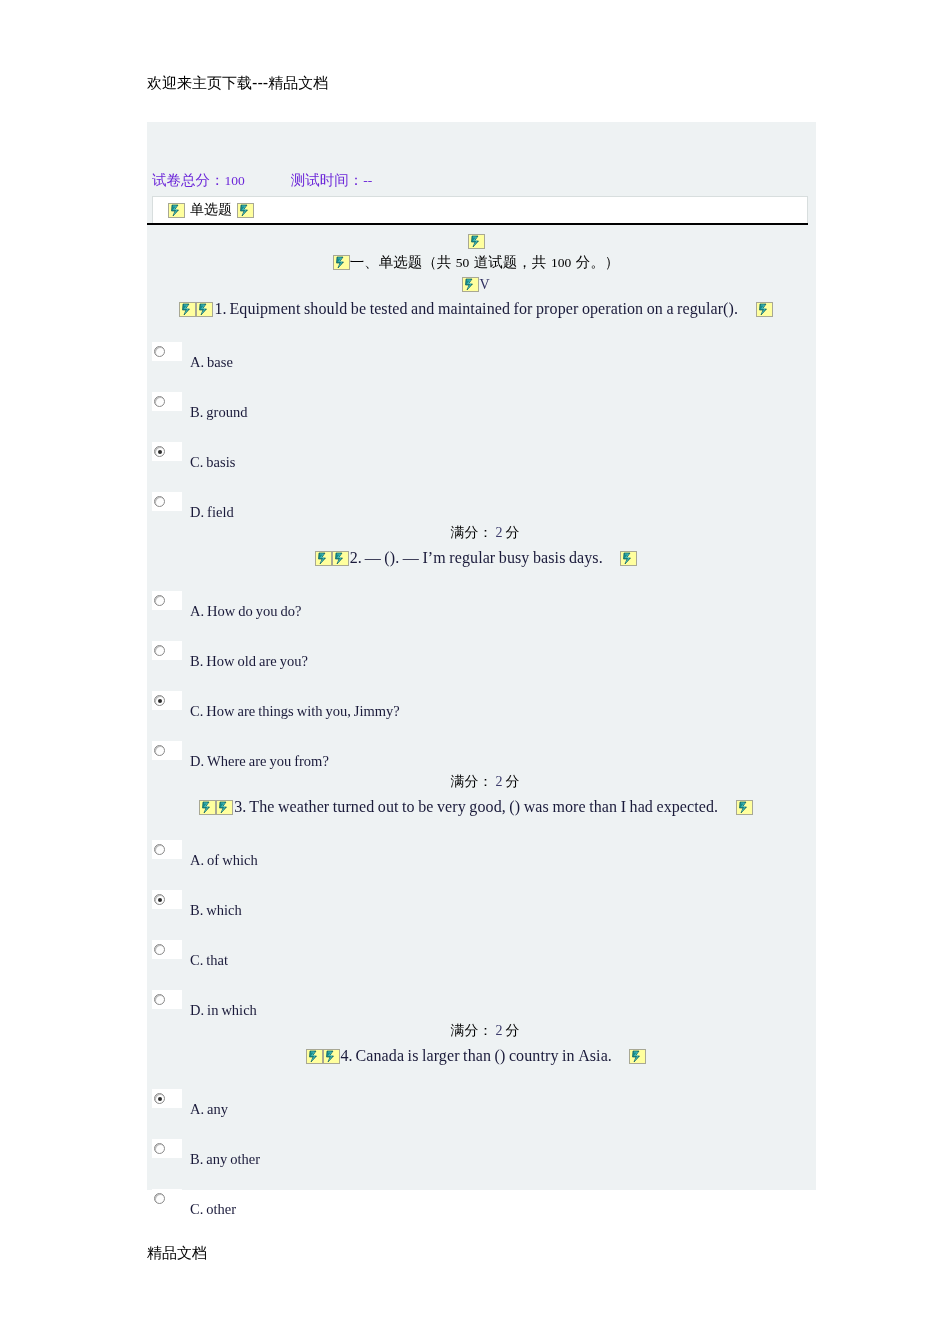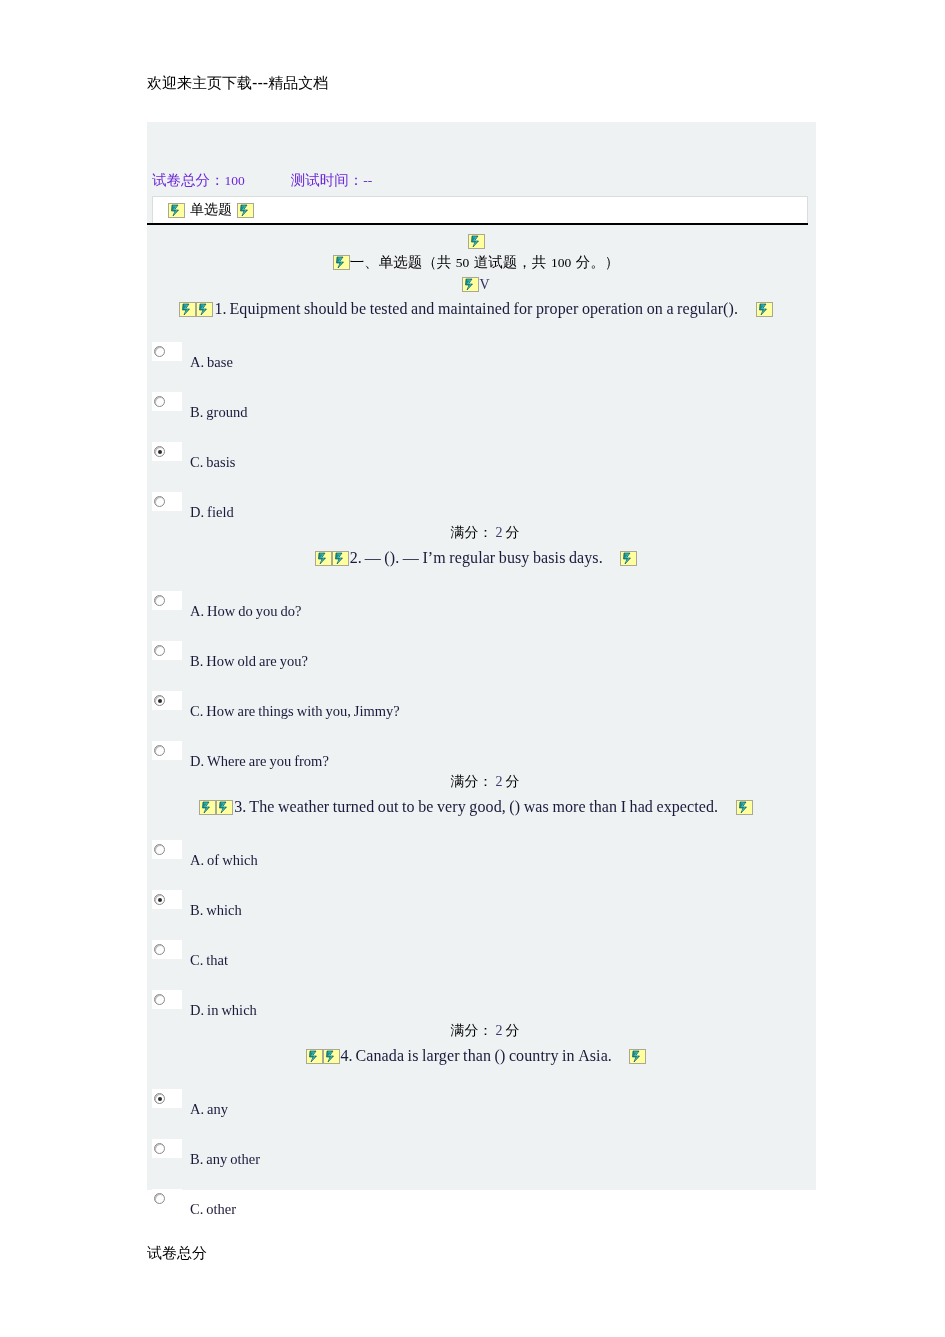--- a/index.html
+++ b/index.html
@@ -447,15 +447,15 @@
                 <span class="radio"></span>
               </div>
               <div class="opt-label"><span class="w">C.</span><span class="w">other</span></div>
             </div>
           </div>
         </div>
 
     </div>
   </div>
 
-  <div class="watermark-bottom">试卷总分</div>
+  <div class="watermark-bottom">精品文档</div>
 
 </div>
 
 </body></html>

